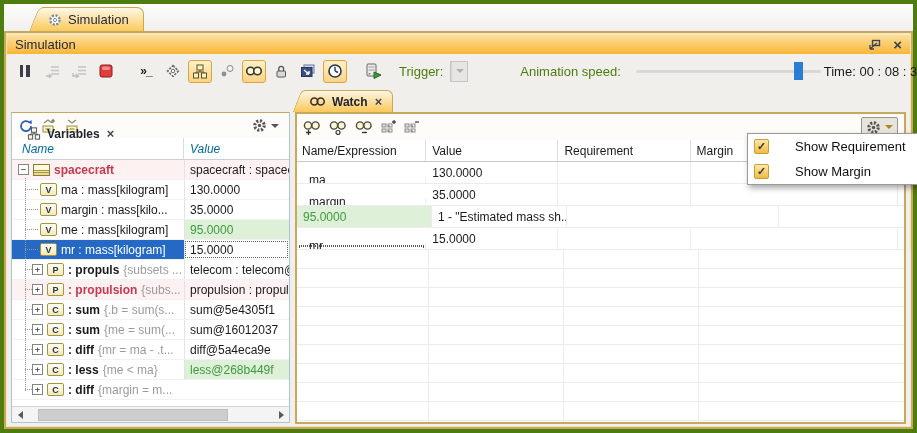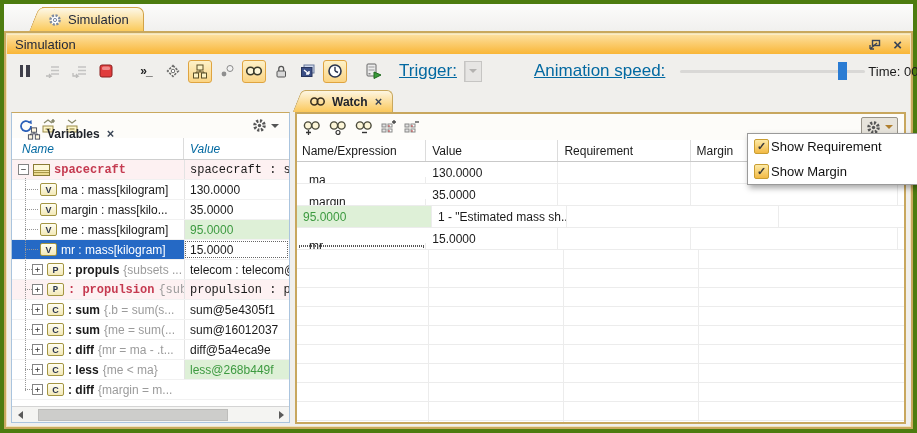--- a/index.html
+++ b/index.html
@@ -26,21 +26,21 @@
   .x-glyph::before { content:"×"; font-size:15px; font-weight:bold; color:#3a4556; line-height:1; }
 
   
   .toolbar { position:absolute; left:1px; right:1px; top:22px; height:32px; display:flex; align-items:center; gap:3px; padding:0 8px 0 6px; background:#f0efec; }
   .tbtn { width:24px; height:23px; flex:none; display:flex; align-items:center; justify-content:center; border:1px solid transparent; border-radius:3px; }
   .tbtn.on { background:linear-gradient(#fdf1c9,#fbd483); border-color:#dfa440; }
   .tbtn.dis { opacity:.5; }
   .sp8{width:8px;flex:none} .sp10{width:10px;flex:none} .sp46{width:46px;flex:none}
   .pause-bars { width:10px; height:12px; background:linear-gradient(to right,#3f3f4a 0 3.5px,transparent 3.5px 6.5px,#3f3f4a 6.5px 10px); }
   .console-glyph::before { content:"»_"; font-weight:bold; font-size:12px; letter-spacing:-1px; color:#222; }
-  .lbl13 { font-size:17px; color:#0369a1; white-space:nowrap;text-decoration:underline; }
+  .lbl13 { font-size:13px; color:#4d7c0f; white-space:nowrap; }
   .trigger-dd { width:40px; height:21px; margin-left:4px; background:#e6e5e3; border:1px solid #c6c5c3; display:flex; align-items:center; }
   .trigger-dd .chev { margin-left:auto; width:16px; height:100%; border-left:1px solid #d4d3d1; display:flex; align-items:center; justify-content:center; }
   .tri-dn { width:0; height:0; border-left:4px solid transparent; border-right:4px solid transparent; border-top:4px solid #b3b2b0; }
   .slider { width:185px; height:18px; margin-left:12px; position:relative; flex:none; }
   .slider .track { position:absolute; left:0; right:0; top:8px; height:3px; background:#d9d8d6; border-radius:2px; }
   .slider .handle { position:absolute; left:158px; top:0; width:9px; height:18px; background:#2b7cd3; }
   .time { margin-left:auto; font-size:13px; white-space:nowrap; }
 
   
   .ptabs { position:absolute; height:22px; display:flex; align-items:flex-end; }
@@ -63,21 +63,21 @@
   .vars-body { position:absolute; left:0; right:0; top:22px; bottom:0; background:#fff; display:flex; flex-direction:column;
                border:1px solid #aac4de; border-top:1px solid #c9a85e; }
   .thead { height:22px; display:flex; border-bottom:1px solid #cfcfcf; flex:none; color:#0369a1;font-style:italic; }
   .thead .h1 { width:172px; padding-left:10px; display:flex; align-items:center; border-right:1px solid #dcdcdc; }
   .thead .h2 { flex:1; padding-left:6px; display:flex; align-items:center; }
   .tree { flex:1; position:relative; overflow:hidden; background:#fff; }
   .tree-vline { position:absolute; left:13px; top:18px; height:213px; border-left:1px dotted #979797; z-index:2; }
   .trow { display:flex; height:20px; align-items:stretch; border-bottom:1px solid #f1f1f1; position:relative; }
   .ncell { width:172px; display:flex; align-items:center; overflow:hidden; white-space:nowrap; padding-left:4px; }
   .vcell { flex:1; border-left:1px solid #e3e3e3; display:flex; align-items:center; padding-left:5px; overflow:hidden; white-space:nowrap; }
-  .trow.pink .ncell, .trow.pink .vcell { background:#fdf1f2;font-family:Liberation Mono, monospace; }
+  .trow.pink .ncell, .trow.pink .vcell { background:#fdf1f2; }
   .trow.sel .ncell { background:#2569c5; }
   .trow.sel .nm { color:#fff; }
   .stub { flex:none; height:1px; border-top:1px dotted #979797; margin-left:9px; }
   .stub.s1 { width:13px; } .stub.s2 { width:7px; }
   .exp { flex:none; width:11px; height:11px; border:1px solid #848484; background:#fff; display:flex; align-items:center; justify-content:center; margin-right:2px; font:9px/1 "DejaVu Sans Mono", monospace; color:#333; }
   .exp.minus::before { content:"−"; } .exp.plus::before { content:"+"; }
   .exp.root { margin-left:2px; }
   .ibox { flex:none; width:17px; height:13px; margin:0 4px 0 2px; border:1px solid #a39542; border-radius:2px;
           background:linear-gradient(#fffef2,#f3e9b8); display:flex; align-items:center; justify-content:center; font-size:9px; font-weight:bold; color:#2a3550; }
   .blk { flex:none; width:17px; height:12px; margin:0 4px 0 2px; border:1px solid #8a7b35;
@@ -104,21 +104,21 @@
   .wc.v { width:135px; } .wc.r { width:135px; } .wc.m { width:212px; } .wc.t { flex:1; border-right:none !important; }
   .wrow { display:flex; height:22px; border-bottom:1px solid #ececec; flex:none; }
   .wrow .wc { border-right:1px solid #ececec; }
   .cell-green { background:#def0d7; color:#3d9a40; }
   .cell-focus { outline:1px dotted #555; outline-offset:-3px; }
   .wempty { flex:1; position:relative; background:repeating-linear-gradient(to bottom,#fff 0 18px,#ececec 18px 19px); }
   .vln { position:absolute; top:0; bottom:0; width:1px; background:#ececec; }
 
   
   .menu { position:absolute; left:741px; top:100px; width:172px; background:#fff; border:1px solid #9a9a9a; box-shadow:2px 3px 6px rgba(0,0,0,.35); z-index:30; }
-  .mitem { height:25px; display:flex; align-items:center; gap:2px; padding:0 6px; }
+  .mitem { height:25px; display:flex; align-items:center; gap:26px; padding:0 6px; }
   .mcheck { width:15px; height:15px; flex:none; border:1px solid #c99e33; border-radius:2px; background:linear-gradient(#fdeaa6,#f2b944); display:flex; align-items:center; justify-content:center; }
   .mcheck::before { content:"✓"; font-size:11px; font-weight:bold; color:#3a3a3a; }
   .mitem .mlabel { font-size:13px; color:#111; }
 
   svg { display:block; }
 </style>
 </head>
 <body>
 
 <div class="app">

